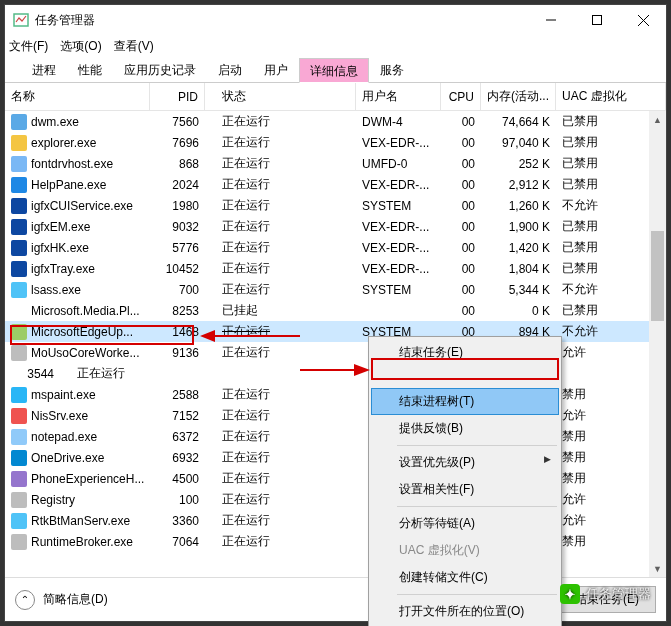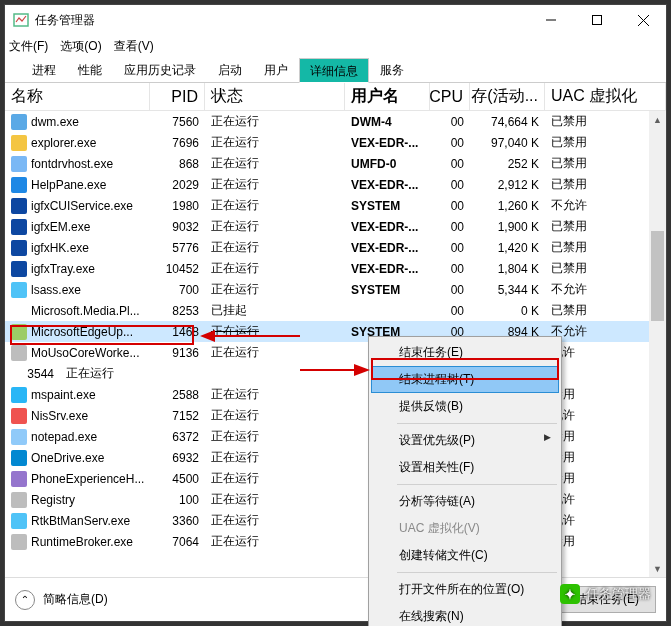--- a/index.html
+++ b/index.html
@@ -6,45 +6,45 @@
   body { margin: 0; background: #333; width: 671px; height: 626px; overflow: hidden; position: relative; }
   .window { position: absolute; left: 4px; top: 4px; width: 663px; height: 618px; background: #fff; border: 1px solid #444; display: flex; flex-direction: column; }
   .titlebar { height: 30px; display: flex; align-items: center; padding: 0 0 0 8px; font-size: 12px; color: #000; }
   .titlebar .icon { width: 16px; height: 16px; margin-right: 6px; }
   .titlebar .spacer { flex: 1; }
   .winbtn { width: 46px; height: 30px; display: flex; align-items: center; justify-content: center; }
   .winbtn svg { stroke: #000; }
   .menubar { height: 22px; display: flex; align-items: center; padding: 0 4px; font-size: 12px; gap: 12px; }
   .tabs { display: flex; border-bottom: 1px solid #ccc; padding: 0 16px; font-size: 12px; height: 26px; }
   .tab { padding: 4px 10px 3px; border: 1px solid transparent; color: #000; cursor: default; }
-  .tab.active { border: 1px solid #ccc; border-bottom: 1px solid #fff; background: #14b8a6; position: relative; top: 1px; }
-  .headers { display: flex; border-bottom: 1px solid #e5e5e5; height: 28px; align-items: center; font-size: 16px; position: relative; }
+  .tab.active { border: 1px solid #ccc; border-bottom: 1px solid #fff; background: #f9a8d4; position: relative; top: 1px; }
+  .headers { display: flex; border-bottom: 1px solid #e5e5e5; height: 28px; align-items: center; font-size: 12px; position: relative; }
   .headers .col { padding: 0 6px; border-right: 1px solid #e5e5e5; height: 100%; display: flex; align-items: center; overflow: hidden; white-space: nowrap; text-overflow: ellipsis; }
   .rows { flex: 1; overflow: hidden; position: relative; font-size: 12px; }
   .row { display: flex; height: 21px; align-items: flex-end; }
   .row.selected { background: #cde8ff; }
   .row .cell { padding: 0 6px; overflow: hidden; white-space: nowrap; text-overflow: ellipsis; display: flex; align-items: center; height: 100%; }
   .row .cell.num { justify-content: flex-end; }
   .ico { width: 16px; height: 16px; margin-right: 4px; flex-shrink: 0; border-radius: 2px; }
   .c-name { width: 145px; }
   .c-pid  { width: 55px; justify-content: flex-end; }
-  .c-stat { width: 140px; }
-  .c-user { width: 85px; font-weight: bold; }
+  .c-stat { width: 140px; margin-left: 11px; }
+  .c-user { width: 85px; }
   .c-cpu  { width: 40px; justify-content: flex-end; }
   .c-mem  { width: 75px; justify-content: flex-end; }
   .c-uac  { flex: 1; }
   .footer { height: 44px; border-top: 1px solid #ddd; display: flex; align-items: center; padding: 0 10px; font-size: 12px; }
   .footer .spacer { flex: 1; }
   .btn { border: 1px solid #adadad; background: #e1e1e1; font-size: 12px; padding: 4px 16px; }
   .scrollbar { position: absolute; right: 0; top: 0; bottom: 0; width: 17px; background: #f0f0f0; }
   .scrollbar .arr { height: 17px; display: flex; align-items: center; justify-content: center; color: #606060; font-size: 9px; }
   .scrollbar .thumb { position: absolute; left: 2px; right: 2px; top: 120px; height: 90px; background: #c2c2c2; }
   .ctxmenu { position: absolute; background: #f0f0f0; border: 1px solid #a0a0a0; box-shadow: 3px 3px 4px rgba(0,0,0,0.25); font-size: 12px; padding: 2px; z-index: 10; }
   .ctxmenu .mi { padding: 5px 40px 5px 28px; white-space: nowrap; position: relative; }
-  .ctxmenu .mi.hl { background: #90c8f6; border: 1px solid #2a8dd4; padding: 4px 39px 4px 27px; }
+  .ctxmenu .mi.hl { background: #90c8f6; border: 1px solid #2a8dd4; padding: 4px 39px 4px 27px; margin-top: 22px; }
   .ctxmenu .mi.disabled { color: #8a8a8a; }
   .ctxmenu .sep { height: 1px; background: #d0d0d0; margin: 3px 2px 3px 26px; }
   .ctxmenu .sub::after { content: "▶"; position: absolute; right: 8px; font-size: 9px; color: #333; }
   .redbox { position: absolute; border: 2px solid #d40000; pointer-events: none; z-index: 20; }
   .arrow { position: absolute; z-index: 20; pointer-events: none; }
   .watermark { position: absolute; right: 20px; bottom: 22px; display: flex; align-items: center; font-size: 13px; color: #eee; z-index: 30; text-shadow: 0 0 3px #000; }
   .watermark .wm-ico { width: 20px; height: 20px; background: #2dc100; border-radius: 4px; margin-right: 6px; display:flex;align-items:center;justify-content:center;color:#fff;font-size:13px;font-weight:bold; }
   .chev { width: 20px; height: 20px; border: 1px solid #888; border-radius: 50%; display: flex; align-items: center; justify-content: center; margin-right: 8px; font-size: 10px; }
 </style>
 </head>
@@ -174,21 +174,21 @@
         <div class="cell c-uac">
           <span>已禁用</span>
         </div>
       </div>
       <div class="row">
         <div class="cell c-name">
           <div class="ico" style="background: rgb(30, 136, 229);"></div>
           <span>HelpPane.exe</span>
         </div>
         <div class="cell c-pid num">
-          <span>2029</span>
+          <span>2024</span>
         </div>
         <div class="cell c-stat">
           <span>正在运行</span>
         </div>
         <div class="cell c-user">
           <span>VEX-EDR-...</span>
         </div>
         <div class="cell c-cpu num">
           <span>00</span>
         </div>

